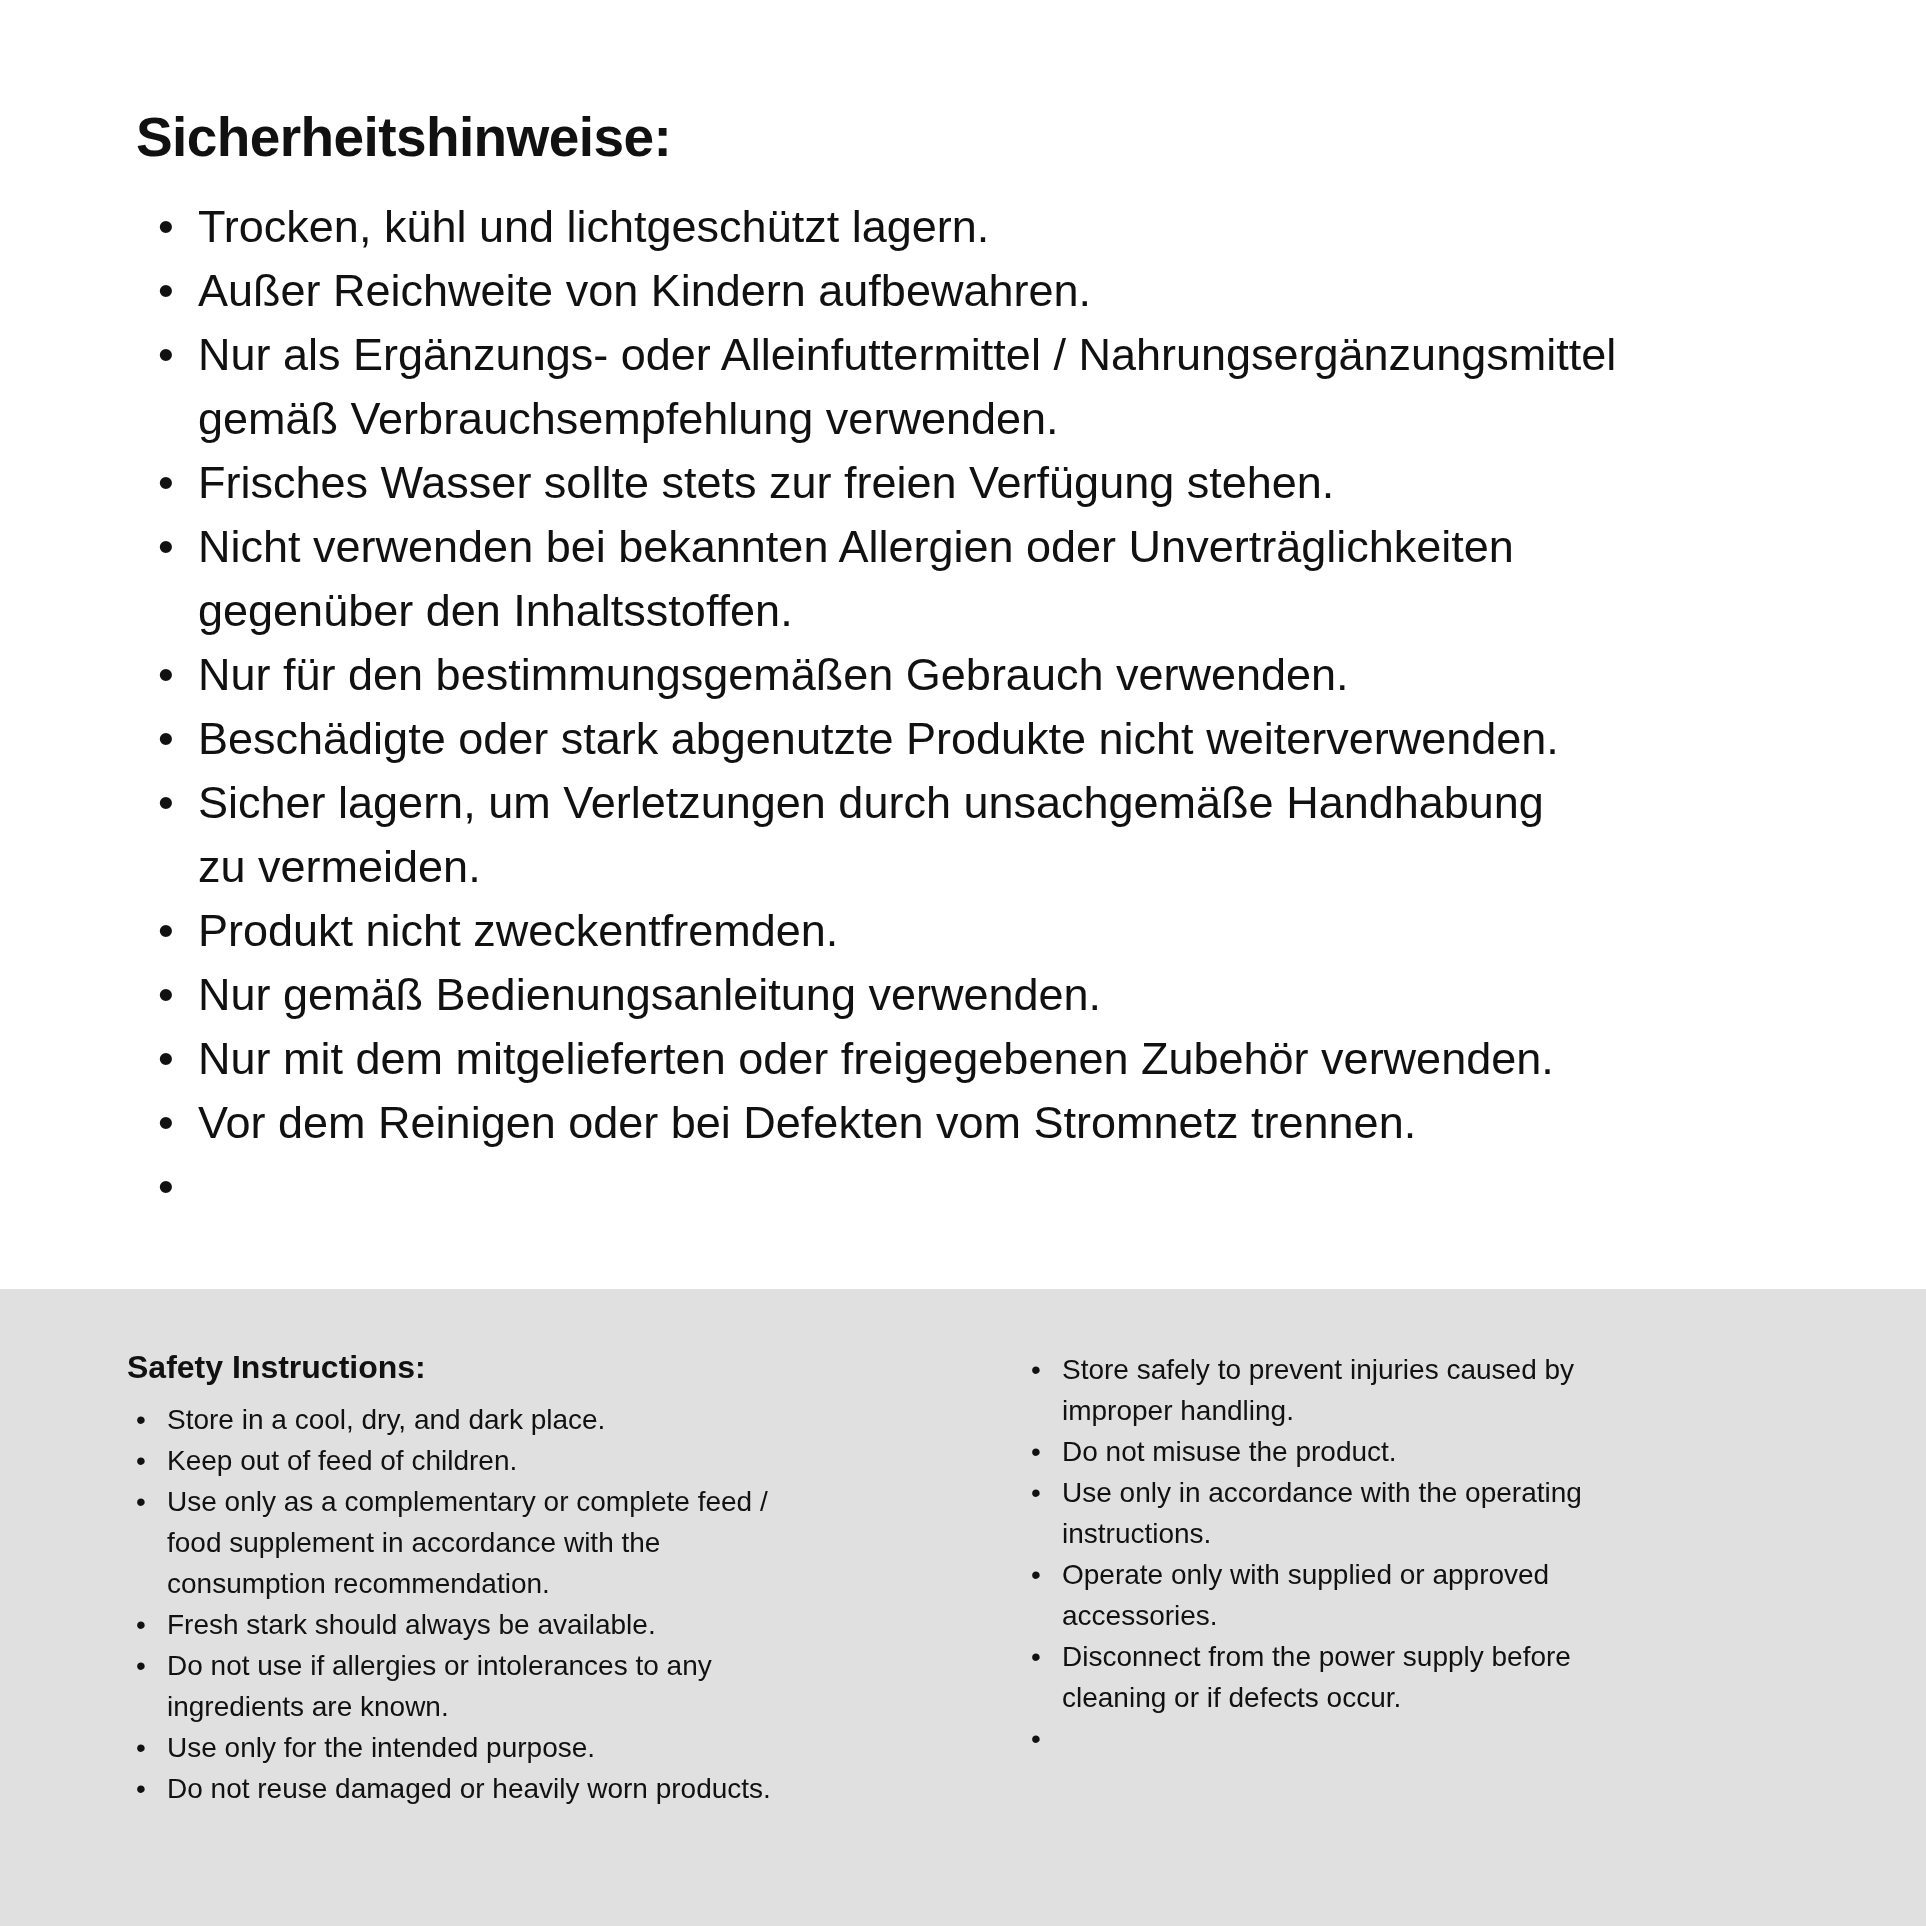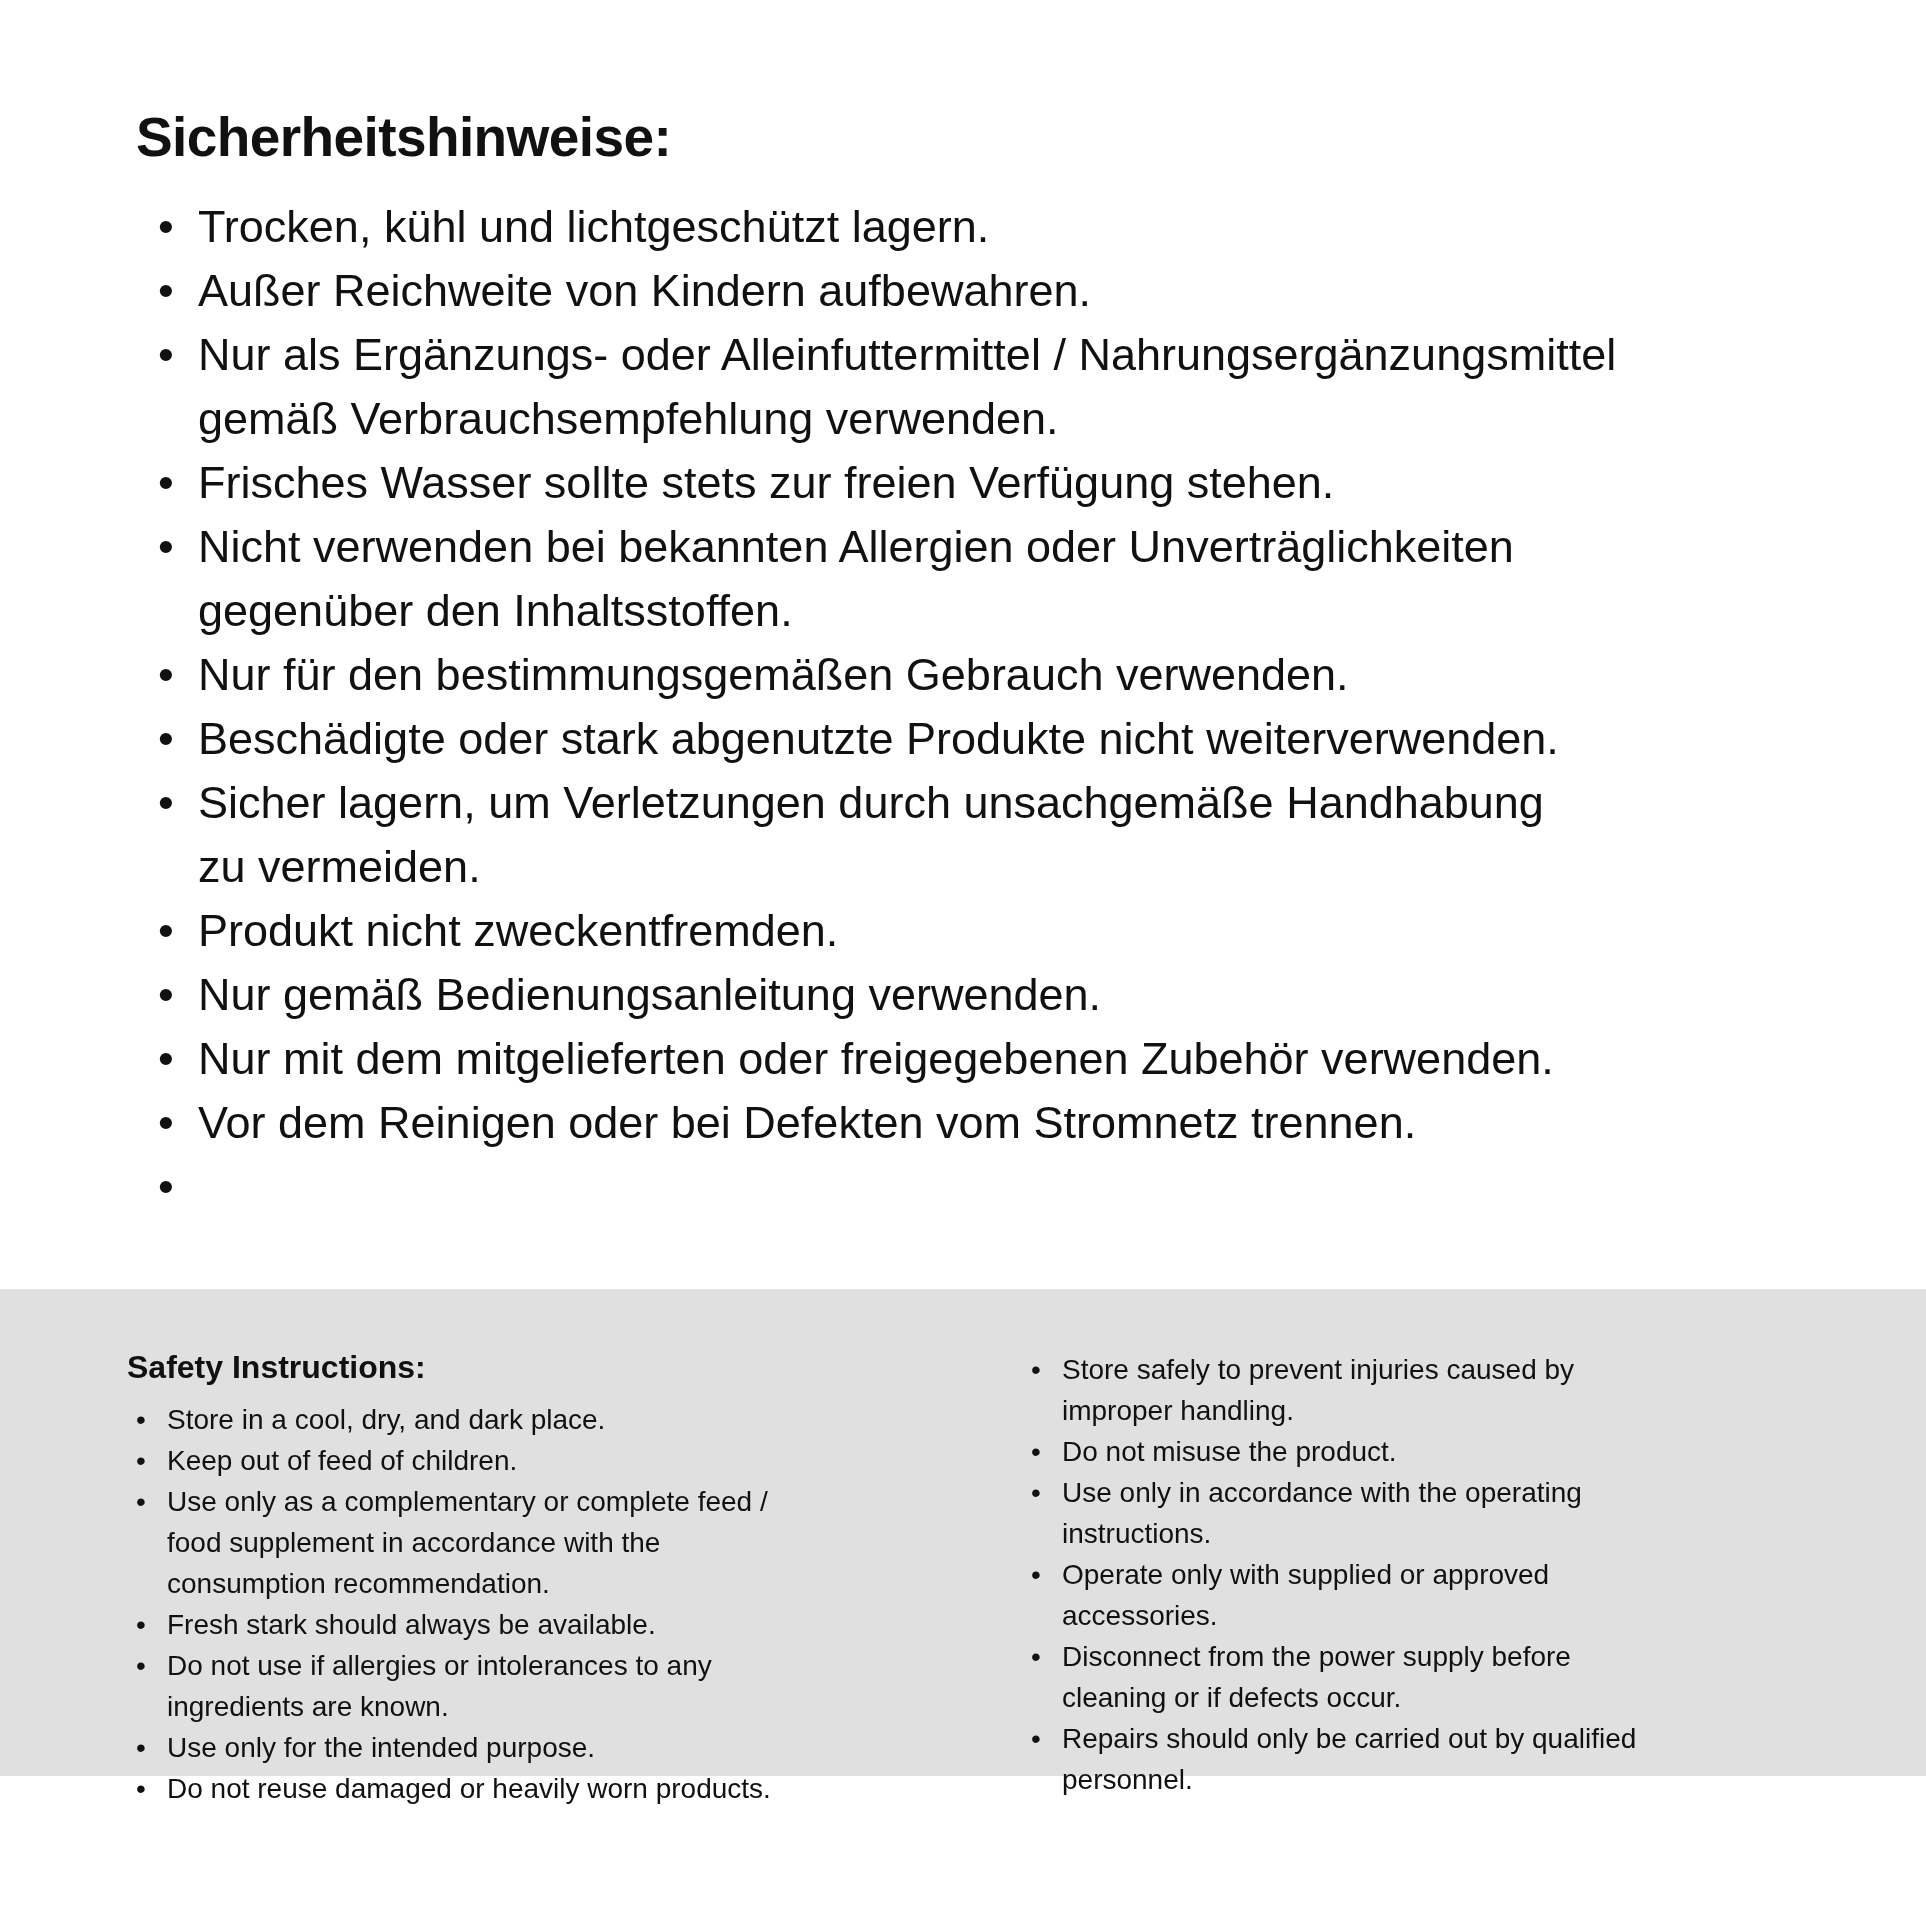--- a/index.html
+++ b/index.html
@@ -31,21 +31,21 @@
     padding: 0;
     width: 1669px;
     list-style: none;
     font-size: 45px;
     line-height: 64px;
   }
 
   
   .en-section {
     position: absolute;
-    left: 0; top: 1289px; width: 1926px; height: 487px;
+    left: 0; top: 1289px; width: 1926px; height: 637px;
     background: #e0e0e0;
     box-sizing: border-box;
     padding: 60px 64px 0 127px;
     display: flex;
     gap: 51px;
   }
   .en-col-left  { width: 844px; flex: 0 0 auto; }
   .en-col-right { flex: 1 1 auto; }
   .en-title {
     margin: 0;
@@ -121,18 +121,17 @@
     <ul class="en-list">
         <li class="li"><span class="marker">•</span><span class="txt">Store safely to prevent injuries caused by
 improper handling.</span></li>
         <li class="li"><span class="marker">•</span><span class="txt">Do not misuse the product.</span></li>
         <li class="li"><span class="marker">•</span><span class="txt">Use only in accordance with the operating
 instructions.</span></li>
         <li class="li"><span class="marker">•</span><span class="txt">Operate only with supplied or approved
 accessories.</span></li>
         <li class="li"><span class="marker">•</span><span class="txt">Disconnect from the power supply before
 cleaning or if defects occur.</span></li>
-        <li class="li"><span class="marker">•</span><span class="txt">Repairs should only be carried out by qualified
-personnel.</span></li>
+        <li class="li"><span class="marker">•</span></li>
       </ul>
   </div>
 </section>
 
 
 </body></html>

